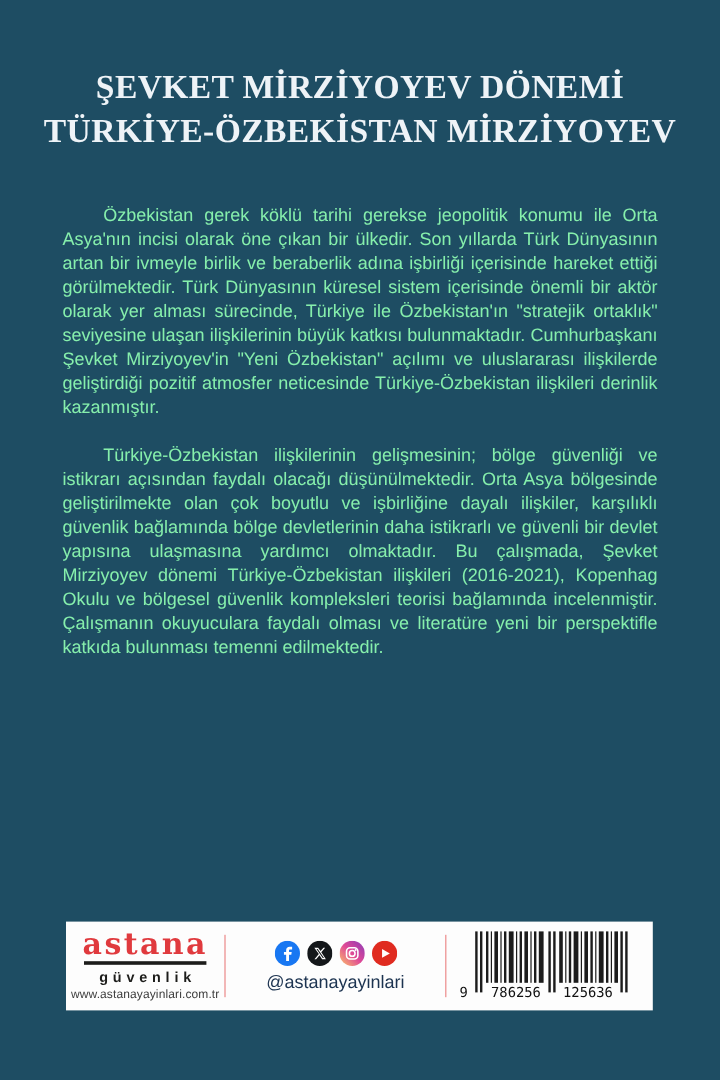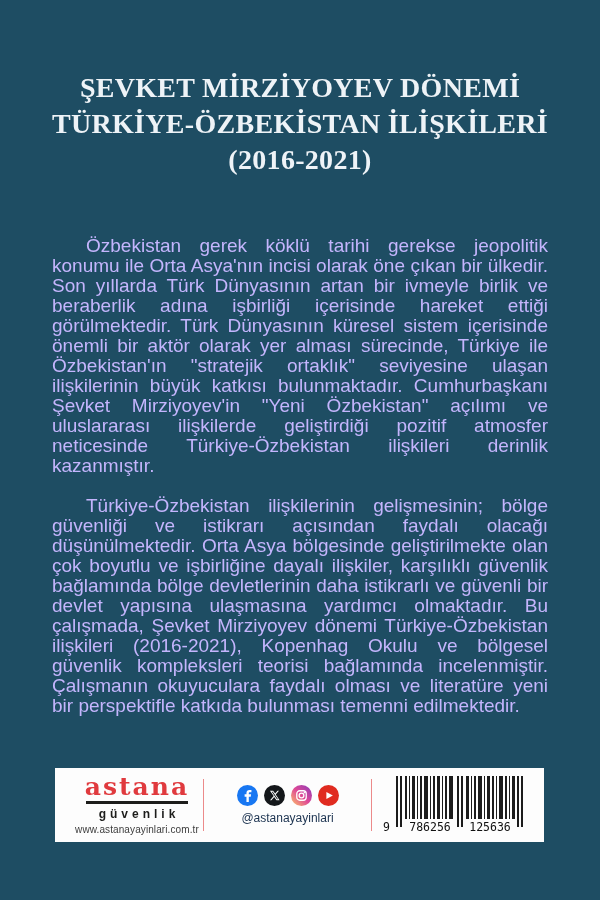--- a/index.html
+++ b/index.html
@@ -6,51 +6,51 @@
   .cover{
     position:relative;
     width:600px;height:900px;
     background:#1e4d63;
     font-family:"Liberation Sans",sans-serif;
     overflow:hidden;
     margin:0 auto;
   }
   
   .title{
-    margin:16px;
+    margin:2px;
     padding:54px 30px 0;
     text-align:center;
     color:#eef3f7;
     font-family:"Liberation Serif",serif;
     font-weight:700;
     font-size:28px;
     line-height:36px;
     letter-spacing:.3px;
   }
   .title span{display:block;}
   
   .synopsis{
-    margin:58px 52px 0;
-    color:#c4b5fd;
-    font-size:19px;
+    margin:42px 52px 0;
+    color:#86efac;
+    font-size:15px;
     line-height:20px;
     text-align:justify;
   }
   .synopsis p{margin:0 0 20px;text-indent:34px;}
   
   .pubstrip{
     position:absolute;
     left:55px;top:768px;
     width:489px;height:74px;
     background:#fdfdfd;
     display:flex;
     align-items:stretch;
   }
   .cell{display:flex;flex-direction:column;justify-content:center;align-items:center;}
-  .logo-cell{width:132px;padding-left:16px;}
+  .logo-cell{width:132px;}
   .social-cell{flex:1;}
   .barcode-cell{width:172px;}
   .vsep{width:1px;height:52px;align-self:center;background:#ec8a8a;}
   
   .logo-name{
     color:#e03a3e;
     font-family:"DejaVu Serif",serif;
     font-weight:700;
     font-size:25px;
     line-height:24px;
@@ -61,38 +61,37 @@
     color:#1d1d1b;
     font-weight:700;
     font-size:12px;
     letter-spacing:4px;
     padding-left:4px;
   }
   .logo-url{color:#3d3d3d;font-size:10px;margin-top:3px;letter-spacing:.1px;}
   
   .icons{display:flex;gap:6px;}
   .icons svg{width:21px;height:21px;display:block;}
-  .handle{margin-top:5px;color:#1c3350;font-size:12px;}
+  .handle{margin-top:5px;color:#1c3350;font-size:15px;}
   
   .barcode{display:block;}
   .barcode text{
     font-family:"DejaVu Sans Mono",monospace;
     font-size:11.5px;
     fill:#111;
   }
 </style>
 </head>
 <body>
 
 <div class="cover">
 
   <h1 class="title">
     <span>ŞEVKET MİRZİYOYEV DÖNEMİ</span>
-    <span>TÜRKİYE-ÖZBEKİSTAN İLİŞKİLERİ</span>
-    <span>(2016-2021)</span>
+    <span>TÜRKİYE-ÖZBEKİSTAN MİRZİYOYEV</span>
   </h1>
 
   <div class="synopsis">
     <p>Özbekistan gerek köklü tarihi gerekse jeopolitik konumu ile Orta Asya'nın incisi olarak öne çıkan bir ülkedir. Son yıllarda Türk Dünyasının artan bir ivmeyle birlik ve beraberlik adına işbirliği içerisinde hareket ettiği görülmektedir. Türk Dünyasının küresel sistem içerisinde önemli bir aktör olarak yer alması sürecinde, Türkiye ile Özbekistan'ın "stratejik ortaklık" seviyesine ulaşan ilişkilerinin büyük katkısı bulunmaktadır. Cumhurbaşkanı Şevket Mirziyoyev'in "Yeni Özbekistan" açılımı ve uluslararası ilişkilerde geliştirdiği pozitif atmosfer neticesinde Türkiye-Özbekistan ilişkileri derinlik kazanmıştır.</p>
     <p>Türkiye-Özbekistan ilişkilerinin gelişmesinin; bölge güvenliği ve istikrarı açısından faydalı olacağı düşünülmektedir. Orta Asya bölgesinde geliştirilmekte olan çok boyutlu ve işbirliğine dayalı ilişkiler, karşılıklı güvenlik bağlamında bölge devletlerinin daha istikrarlı ve güvenli bir devlet yapısına ulaşmasına yardımcı olmaktadır. Bu çalışmada, Şevket Mirziyoyev dönemi Türkiye-Özbekistan ilişkileri (2016-2021), Kopenhag Okulu ve bölgesel güvenlik kompleksleri teorisi bağlamında incelenmiştir. Çalışmanın okuyuculara faydalı olması ve literatüre yeni bir perspektifle katkıda bulunması temenni edilmektedir.</p>
   </div>
 
   <div class="pubstrip">
 
     <div class="cell logo-cell">

